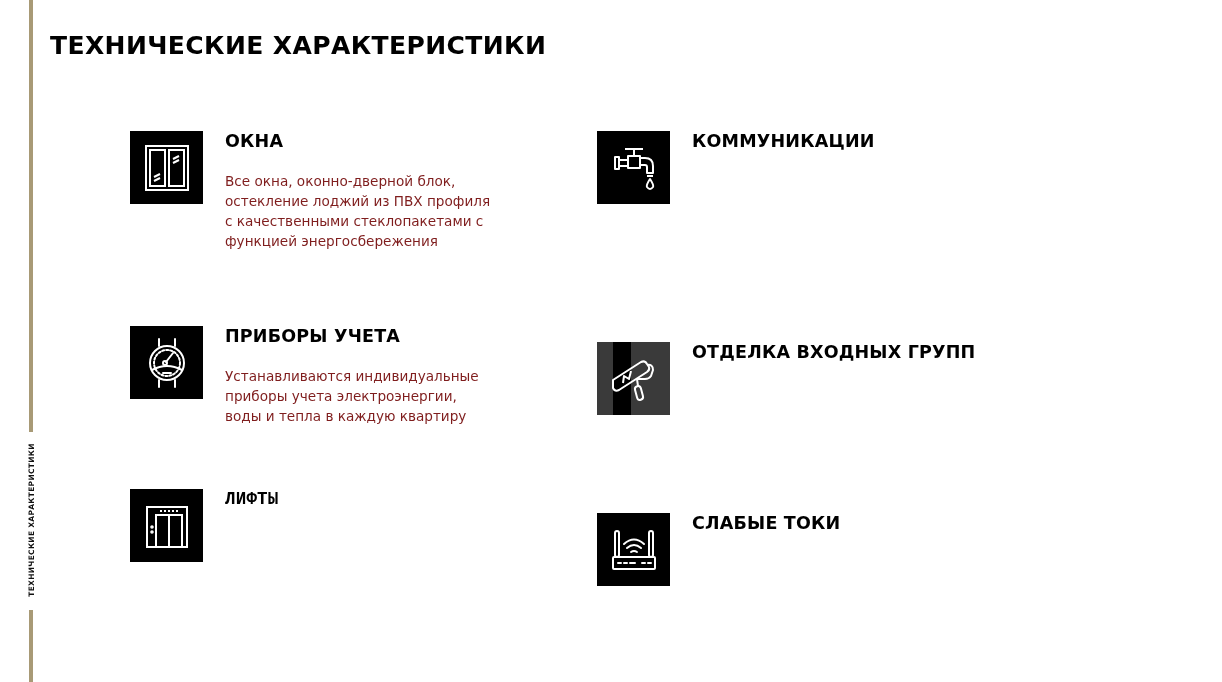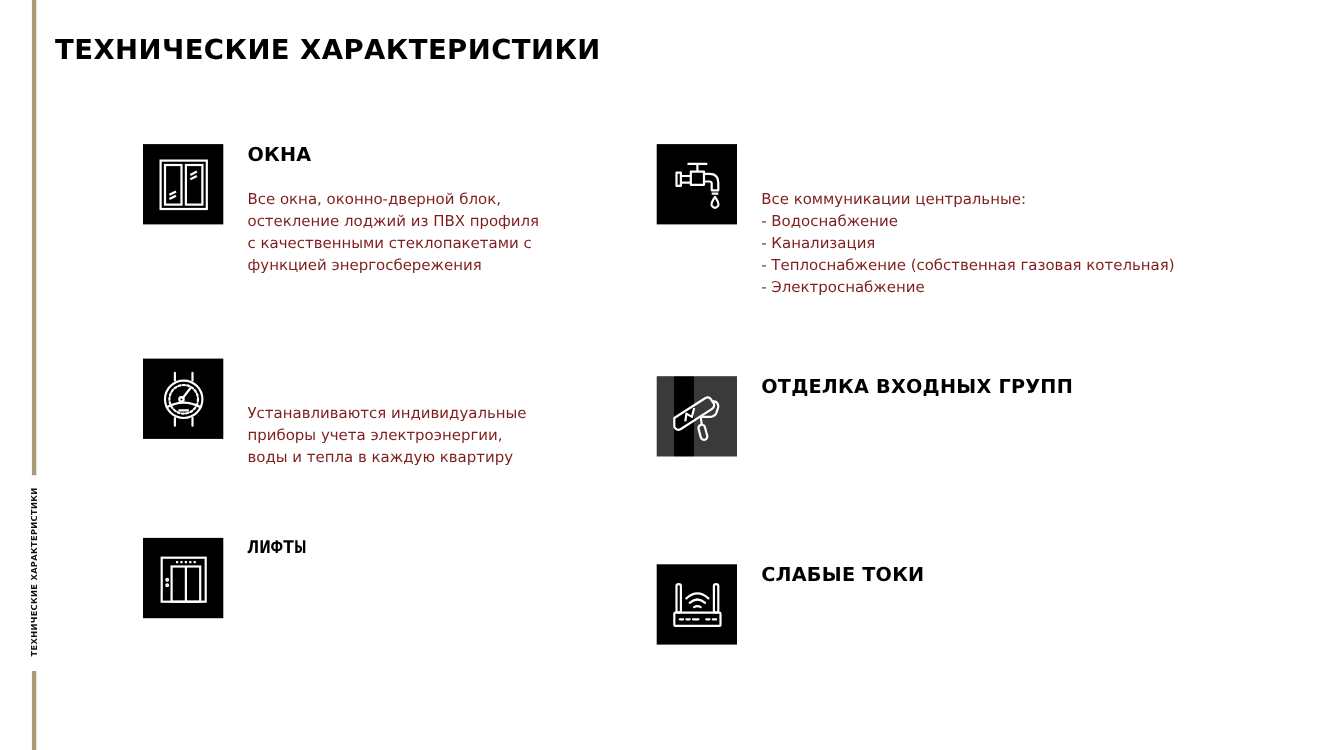--- a/index.html
+++ b/index.html
@@ -71,42 +71,39 @@
       <line x1="27" y1="8" x2="27" y2="15"></line>
       <rect x="21" y="15" width="12" height="12"></rect>
       <rect x="8" y="16" width="4" height="12"></rect>
       <line x1="12" y1="19" x2="21" y2="19"></line>
         <line x1="12" y1="25" x2="21" y2="25"></line>
       <path d="M33 17 H38 Q46 17 46 25 V32 H40 V26 Q40 24 38 24 H33"></path>
       <line x1="40" y1="35" x2="46" y2="35"></line>
       <path d="M43 38 Q39 44 40 46 Q43 50 46 46 Q47 44 43 38 Z"></path>
     </svg>
   </div>
-  <div class="desc">Все коммуникации центральные:
-- Водоснабжение
-- Канализация
-- Теплоснабжение (собственная газовая котельная)
-- Электроснабжение</div>
+  <div class="title">КОММУНИКАЦИИ</div>
 </div>
 
 <div class="feature" style="left:130px; top:326px; width:420px; height:110px;">
   <div class="icon-box">
     <svg width="54" height="54" viewBox="0 0 54 54" fill="none" stroke="#fff" stroke-width="2" stroke-linecap="round">
       <line x1="19" y1="3" x2="19" y2="10"></line>
         <line x1="35" y1="3" x2="35" y2="10"></line>
       <line x1="19" y1="44" x2="19" y2="51"></line>
         <line x1="35" y1="44" x2="35" y2="51"></line>
       <circle cx="27" cy="27" r="17"></circle>
       <circle cx="27" cy="27" r="13" stroke-dasharray="2 2"></circle>
       <path d="M12 34 Q27 26 42 34"></path>
       <line x1="23" y1="37" x2="31" y2="37"></line>
       <circle cx="25" cy="27" r="2"></circle>
       <line x1="26" y1="26" x2="33" y2="17"></line>
     </svg>
   </div>
+  <div class="title">ПРИБОРЫ УЧЕТА</div>
   <div class="desc">Устанавливаются индивидуальные
 приборы учета электроэнергии,
 воды и тепла в каждую квартиру</div>
 </div>
 
 <div class="feature" style="left:597px; top:342px; width:460px; height:110px;">
   <div class="icon-box split">
     <svg width="54" height="54" viewBox="0 0 54 54" fill="none" stroke="#fff" stroke-width="2" stroke-linejoin="round">
       <path d="M6 28 L34 10 Q38 8 40 12 L42 15 Q43 18 40 20 L12 38 Q8 40 6 36 Z"></path>
       <path d="M16 31 L17 24 L22 27 L24 19"></path>

